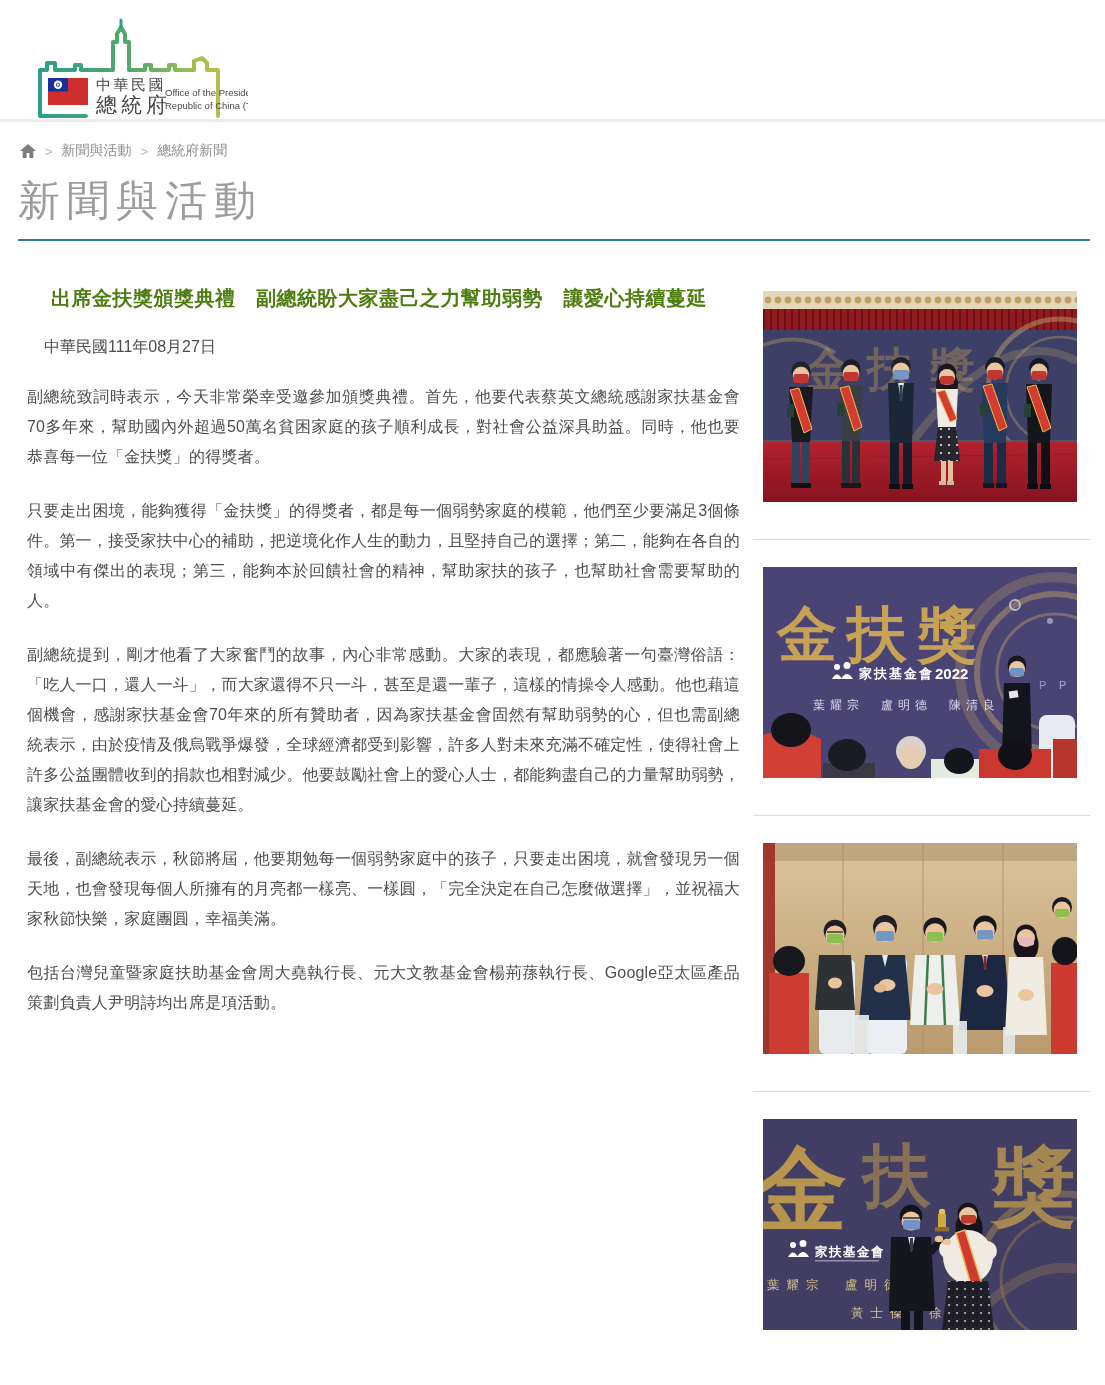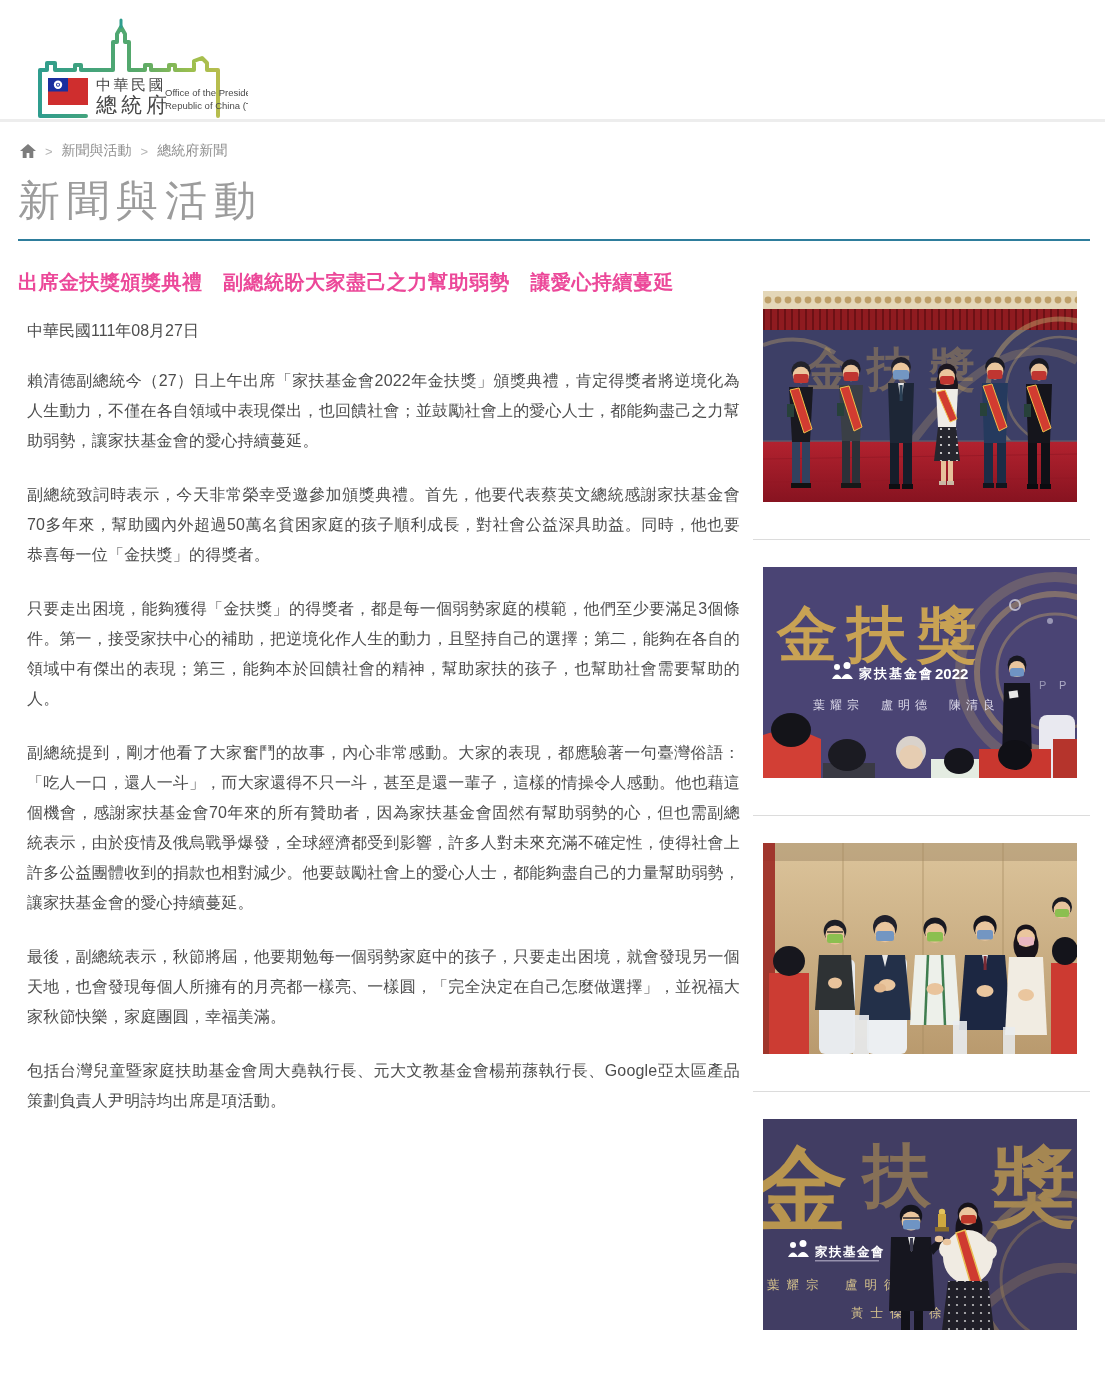--- a/index.html
+++ b/index.html
@@ -19,23 +19,23 @@
 
   
   h1.page-title{margin:18px 0 0 18px;font-size:42px;line-height:1.1;font-weight:400;color:#9c9c9c;letter-spacing:7px;}
   .title-rule{margin:15px 15px 0 18px;border:none;border-top:2px solid #2e7d9c;}
 
   
   .main{display:flex;align-items:flex-start;padding:26px 15px 28px 18px;}
   .article-col{width:722px;margin-right:13px;box-sizing:border-box;}
   .photo-col{width:337px;margin-top:24px;}
 
-  h2.article-title{margin:0;font-size:20px;line-height:1.5;font-weight:700;color:#ec4899;letter-spacing:0.5px;}
+  h2.article-title{margin:16px;font-size:20px;line-height:1.5;font-weight:700;color:#4d7c0f;letter-spacing:0.5px;text-align:center;}
   h3.article-subtitle{margin:30px 0 0 9px;font-size:18px;font-weight:700;color:#2e8b74;letter-spacing:0.5px;}
-  .article-date{margin:24px 0 0 9px;font-size:16px;color:#4d4d4d;}
+  .article-date{margin:24px 0 0 26px;font-size:16px;color:#4d4d4d;}
   .article-paragraphs{margin-left:9px;}
   .article-paragraphs p{margin:24px 0 0 0;font-size:16px;line-height:30px;color:#4d4d4d;text-align:justify;letter-spacing:0.2px;}
 
   
   figure.photo{margin:0 0 0 10px;padding:0;}
   figure.photo svg{display:block;cursor:pointer;}
   hr.photo-divider{border:none;border-top:1px solid #dcdcdc;margin:37px 0 27px 0;}
 
   .cal{font-family:"DejaVu Serif","Liberation Serif",serif;font-weight:bold;}
 </style>
@@ -88,21 +88,20 @@
 
   <h1 class="page-title">新聞與活動</h1>
   <hr class="title-rule">
 
   <div class="main">
 
     <article class="article-col">
       <h2 class="article-title">出席金扶獎頒獎典禮　副總統盼大家盡己之力幫助弱勢　讓愛心持續蔓延</h2>
       <div class="article-date">中華民國111年08月27日</div>
       <div class="article-paragraphs">
-          <p>賴清德副總統今（27）日上午出席「家扶基金會2022年金扶獎」頒獎典禮，肯定得獎者將逆境化為人生動力，不僅在各自領域中表現傑出，也回饋社會；並鼓勵社會上的愛心人士，都能夠盡己之力幫助弱勢，讓家扶基金會的愛心持續蔓延。</p>
           <p>副總統致詞時表示，今天非常榮幸受邀參加頒獎典禮。首先，他要代表蔡英文總統感謝家扶基金會70多年來，幫助國內外超過50萬名貧困家庭的孩子順利成長，對社會公益深具助益。同時，他也要恭喜每一位「金扶獎」的得獎者。</p>
           <p>只要走出困境，能夠獲得「金扶獎」的得獎者，都是每一個弱勢家庭的模範，他們至少要滿足3個條件。第一，接受家扶中心的補助，把逆境化作人生的動力，且堅持自己的選擇；第二，能夠在各自的領域中有傑出的表現；第三，能夠本於回饋社會的精神，幫助家扶的孩子，也幫助社會需要幫助的人。</p>
           <p>副總統提到，剛才他看了大家奮鬥的故事，內心非常感動。大家的表現，都應驗著一句臺灣俗語：「吃人一口，還人一斗」，而大家還得不只一斗，甚至是還一輩子，這樣的情操令人感動。他也藉這個機會，感謝家扶基金會70年來的所有贊助者，因為家扶基金會固然有幫助弱勢的心，但也需副總統表示，由於疫情及俄烏戰爭爆發，全球經濟都受到影響，許多人對未來充滿不確定性，使得社會上許多公益團體收到的捐款也相對減少。他要鼓勵社會上的愛心人士，都能夠盡自己的力量幫助弱勢，讓家扶基金會的愛心持續蔓延。</p>
           <p>最後，副總統表示，秋節將屆，他要期勉每一個弱勢家庭中的孩子，只要走出困境，就會發現另一個天地，也會發現每個人所擁有的月亮都一樣亮、一樣圓，「完全決定在自己怎麼做選擇」，並祝福大家秋節快樂，家庭團圓，幸福美滿。</p>
           <p>包括台灣兒童暨家庭扶助基金會周大堯執行長、元大文教基金會楊荊蓀執行長、Google亞太區產品策劃負責人尹明詩均出席是項活動。</p>
         </div>
     </article>
 
     <aside class="photo-col">
 

